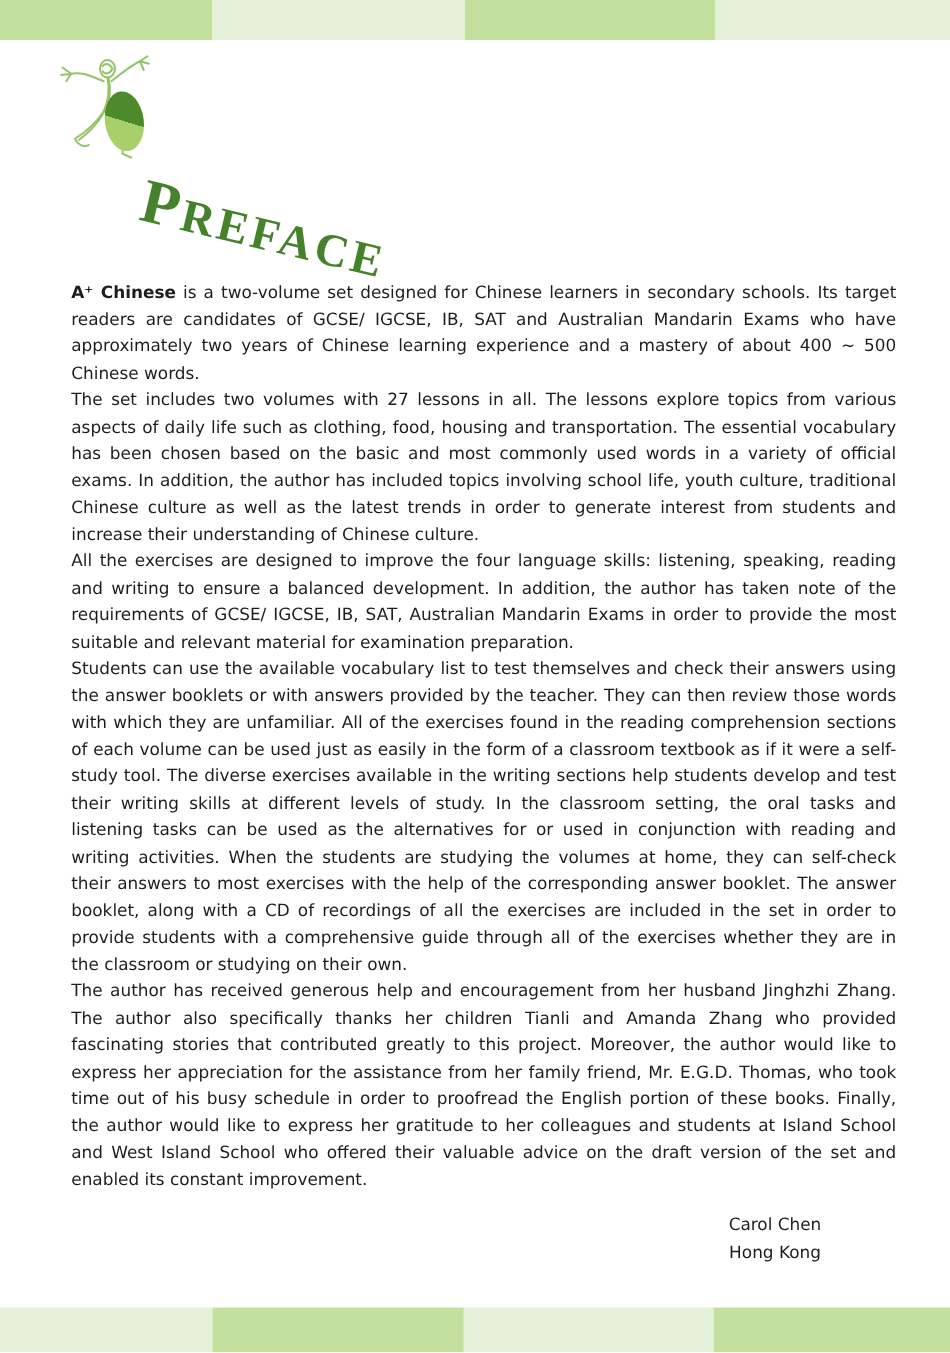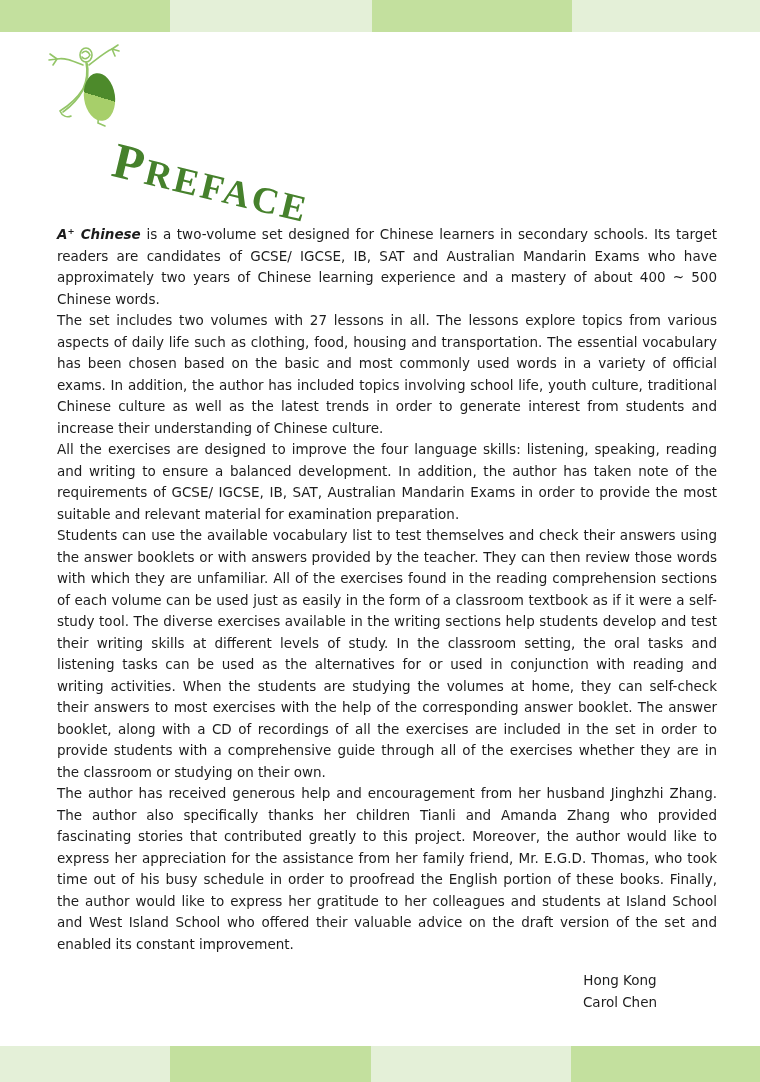--- a/index.html
+++ b/index.html
@@ -40,21 +40,21 @@
     transform:rotate(13.5deg);transform-origin:0 50%;
     white-space:nowrap;
   }
   .title .cap{font-size:50px;}
   
   .content{
     position:absolute;left:57px;top:224px;width:660px;
     color:#1d1d1d;font-size:13.5px;line-height:21.5px;
   }
   .content p{margin:0;text-align:justify;}
-  .lead{font-weight:bold;font-style:italic;}
+  .lead{font-weight:bold;}
   
   .signature{
     width:170px;margin:15px 12px 0 auto;text-align:center;
     font-size:13.5px;line-height:21.5px;color:#1d1d1d;
   }
 </style>
 </head>
 <body>
 
 <div class="page">
@@ -86,22 +86,22 @@
   <h1 class="title"><span class="cap">P</span><span>REFACE</span></h1>
 
   <div class="content">
     <p><span class="lead">A⁺ Chinese</span><span> is a two-volume set designed for Chinese learners in secondary schools. Its target readers are candidates of GCSE/ IGCSE, IB, SAT and Australian Mandarin Exams who have approximately two years of Chinese learning experience and a mastery of about 400 ~ 500 Chinese words.</span></p>
     <p>The set includes two volumes with 27 lessons in all. The lessons explore topics from various aspects of daily life such as clothing, food, housing and transportation. The essential vocabulary has been chosen based on the basic and most commonly used words in a variety of official exams. In addition, the author has included topics involving school life, youth culture, traditional Chinese culture as well as the latest trends in order to generate interest from students and increase their understanding of Chinese culture.</p>
     <p>All the exercises are designed to improve the four language skills: listening, speaking, reading and writing to ensure a balanced development. In addition, the author has taken note of the requirements of GCSE/ IGCSE, IB, SAT, Australian Mandarin Exams in order to provide the most suitable and relevant material for examination preparation.</p>
     <p>Students can use the available vocabulary list to test themselves and check their answers using the answer booklets or with answers provided by the teacher. They can then review those words with which they are unfamiliar. All of the exercises found in the reading comprehension sections of each volume can be used just as easily in the form of a classroom textbook as if it were a self-study tool. The diverse exercises available in the writing sections help students develop and test their writing skills at different levels of study. In the classroom setting, the oral tasks and listening tasks can be used as the alternatives for or used in conjunction with reading and writing activities. When the students are studying the volumes at home, they can self-check their answers to most exercises with the help of the corresponding answer booklet. The answer booklet, along with a CD of recordings of all the exercises are included in the set in order to provide students with a comprehensive guide through all of the exercises whether they are in the classroom or studying on their own.</p>
     <p>The author has received generous help and encouragement from her husband Jinghzhi Zhang. The author also specifically thanks her children Tianli and Amanda Zhang who provided fascinating stories that contributed greatly to this project. Moreover, the author would like to express her appreciation for the assistance from her family friend, Mr. E.G.D. Thomas, who took time out of his busy schedule in order to proofread the English portion of these books. Finally, the author would like to express her gratitude to her colleagues and students at Island School and West Island School who offered their valuable advice on the draft version of the set and enabled its constant improvement.</p>
 
     <div class="signature">
+      <div>Carol Chen</div>
       <div>Hong Kong</div>
-      <div>Carol Chen</div>
     </div>
   </div>
 
   <div class="strip bottom">
     <div class="seg light"></div>
     <div class="seg med"></div>
     <div class="seg light"></div>
     <div class="seg med"></div>
   </div>
 

